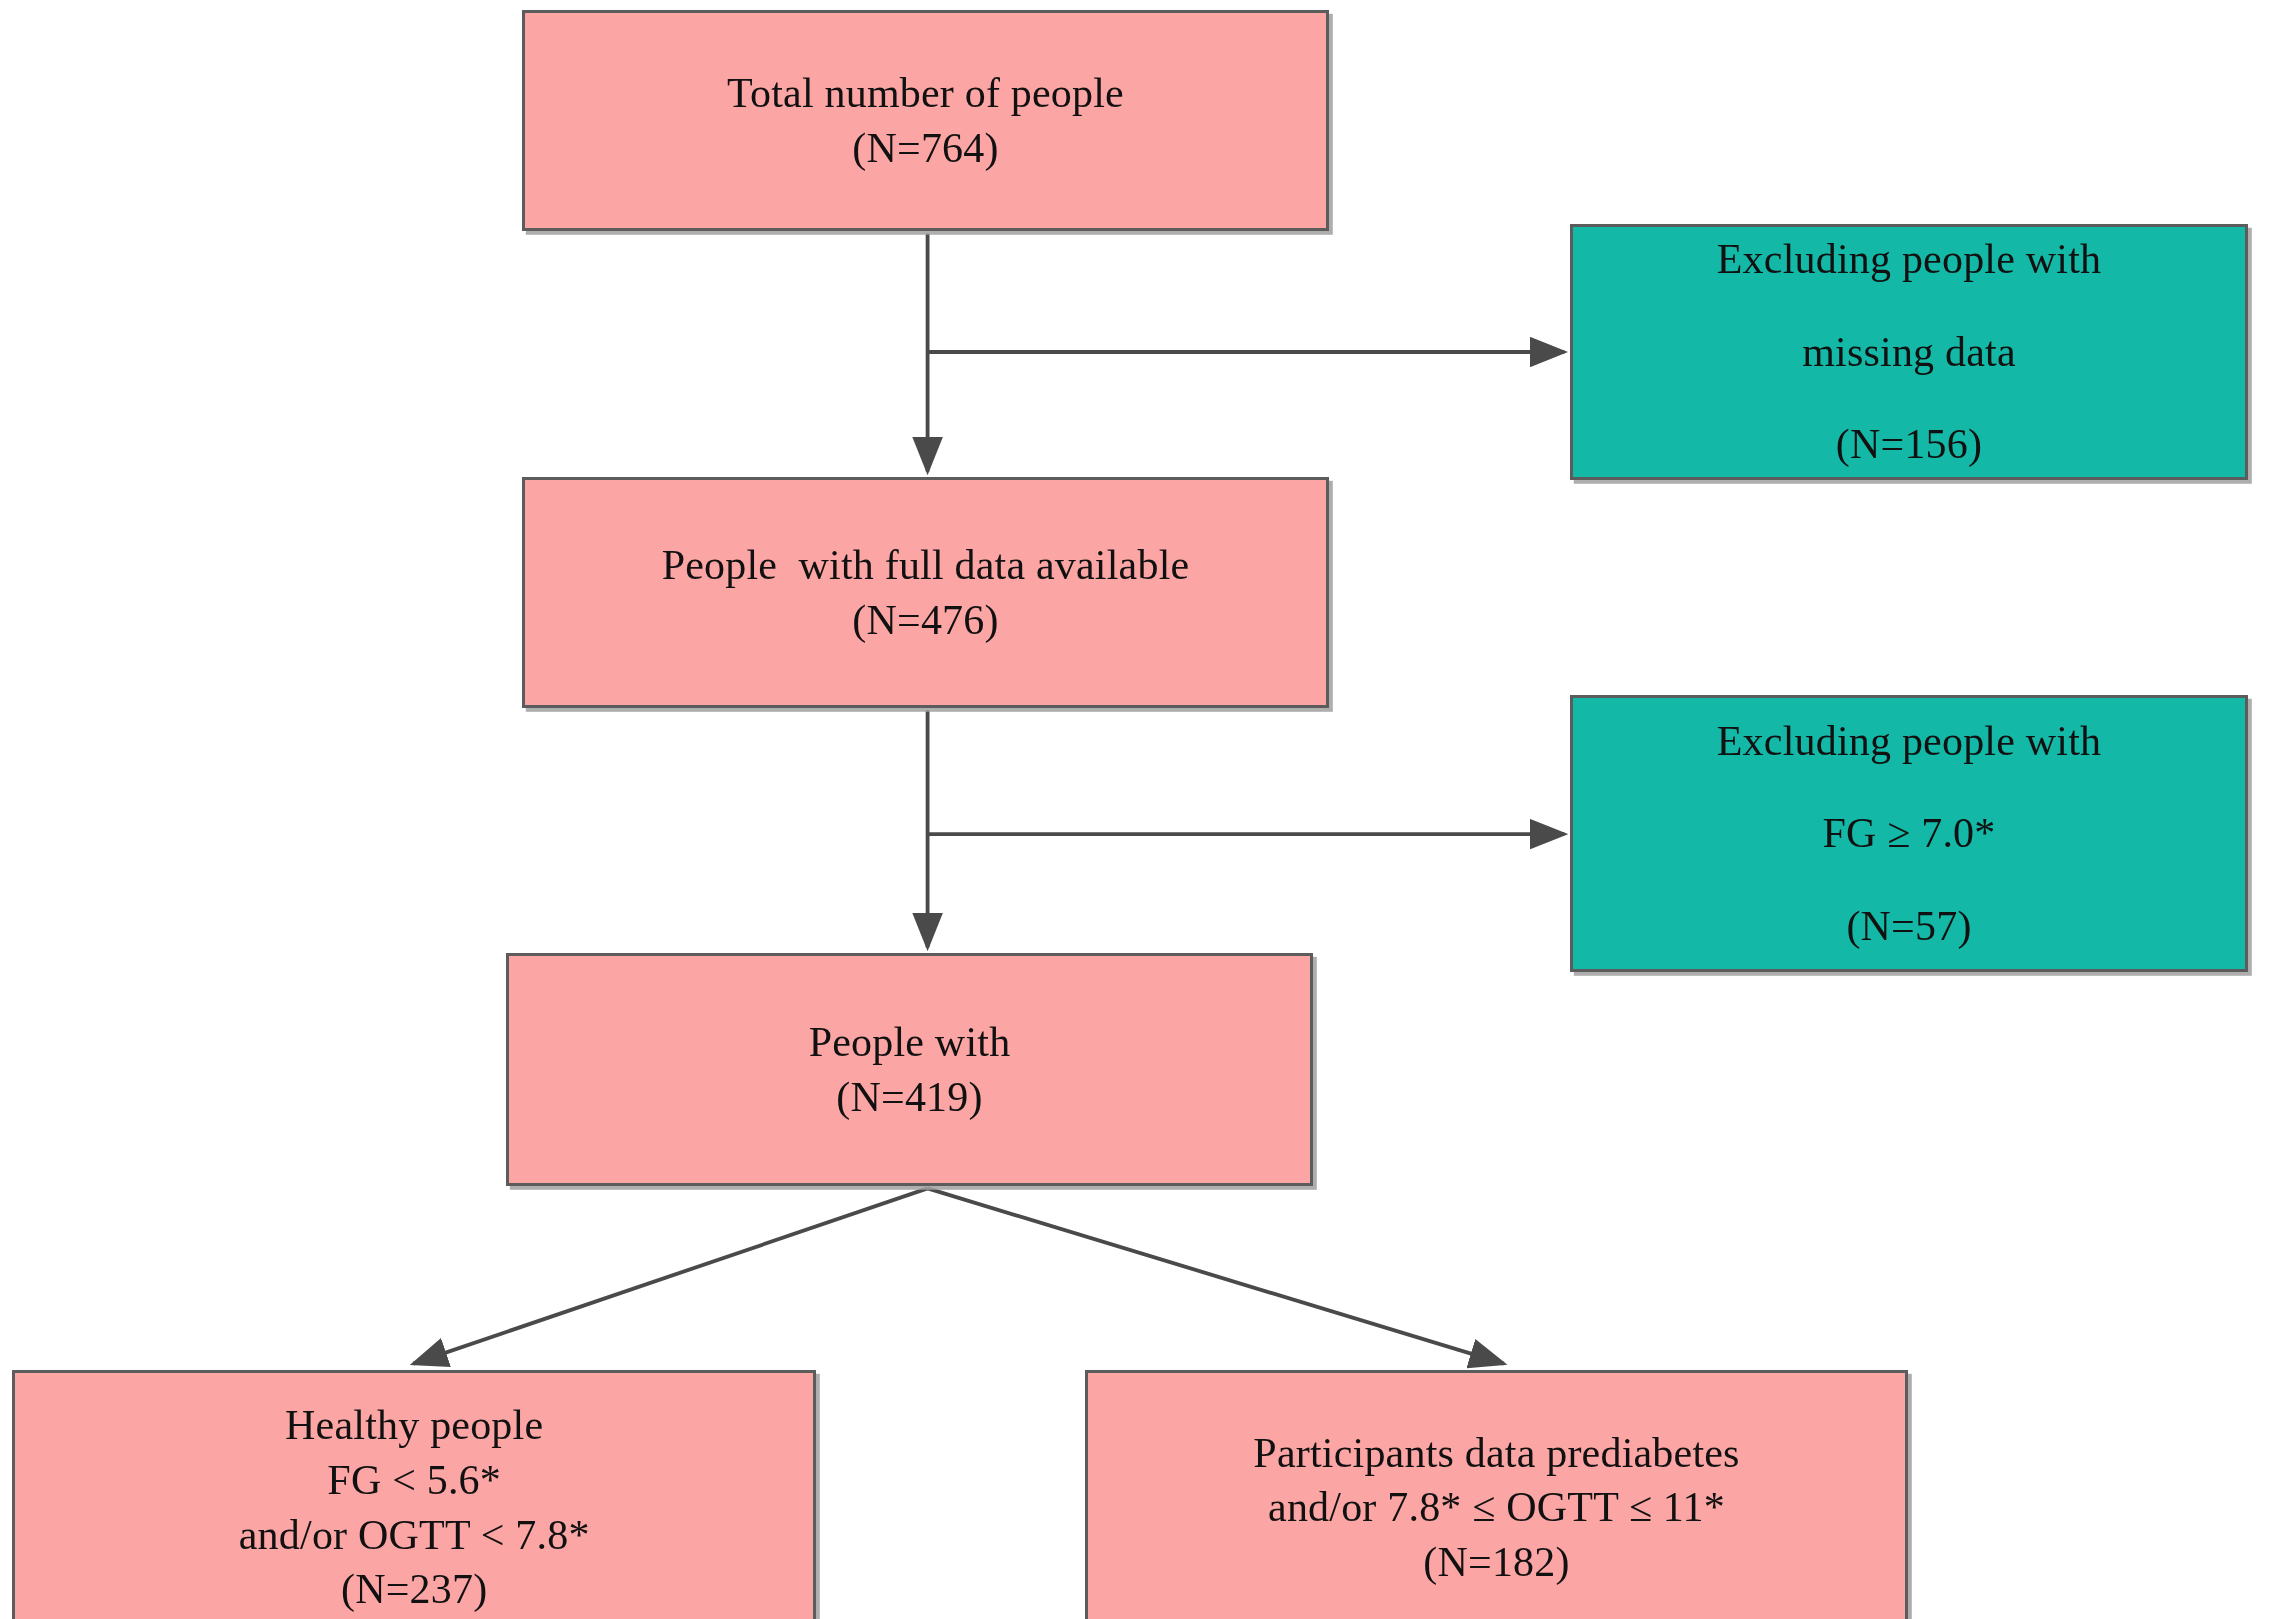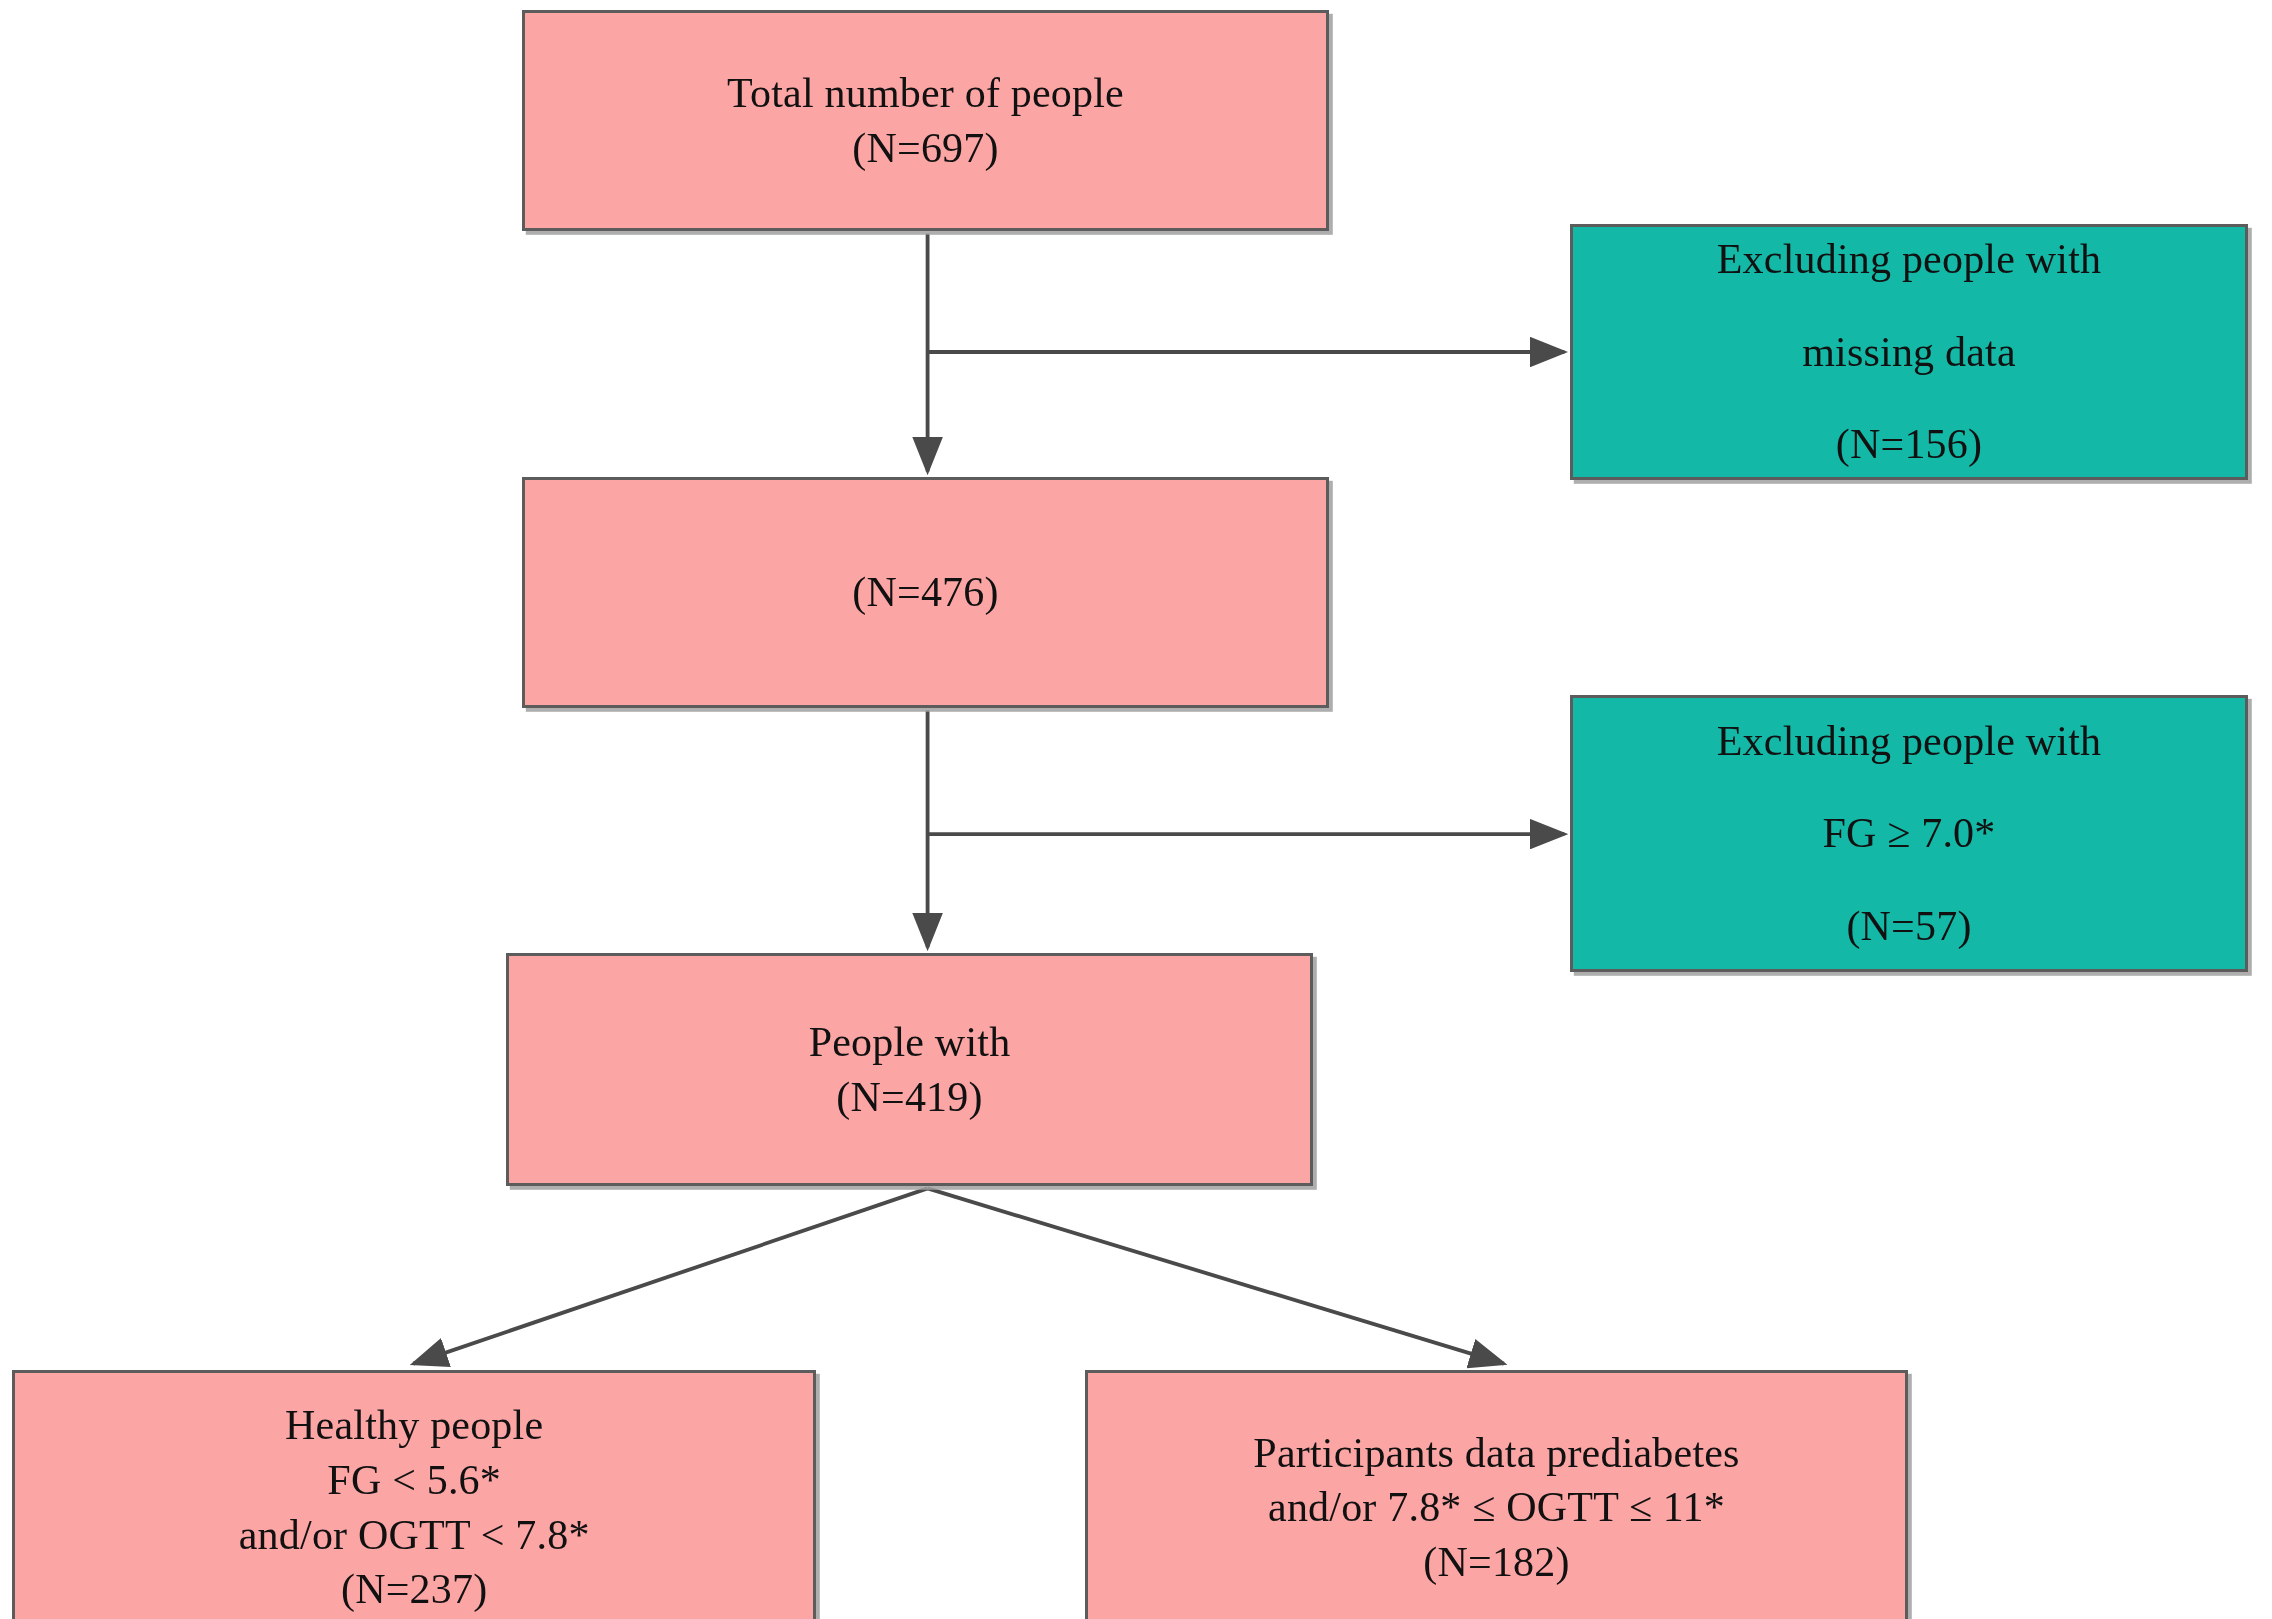--- a/index.html
+++ b/index.html
@@ -71,30 +71,31 @@
 
     <line x1="1212" y1="1090" x2="2044" y2="1090" stroke="#4a4a4a" stroke-width="5" marker-end="url(#arrowhead)"></line>
 
     <line x1="1212" y1="1553" x2="540" y2="1782" stroke="#4a4a4a" stroke-width="5" marker-end="url(#arrowhead)"></line>
 
     <line x1="1212" y1="1553" x2="1965" y2="1782" stroke="#4a4a4a" stroke-width="5" marker-end="url(#arrowhead)"></line>
   </svg>
 
   <div class="node gray" id="node-total">
     <span class="line">Total number of people</span>
-    <span class="line">(N=697)</span>
+    <span class="line">(N=764)</span>
   </div>
 
   <div class="node teal" id="node-excl-1">
     <span class="line">Excluding people with</span>
     <span class="line">missing data</span>
     <span class="line">(N=156)</span>
   </div>
 
   <div class="node gray" id="node-full-data">
+    <span class="line">People  with full data available</span>
     <span class="line">(N=476)</span>
   </div>
 
   <div class="node teal" id="node-excl-2">
     <span class="line">Excluding people with</span>
     <span class="line">FG ≥ 7.0*</span>
     <span class="line">(N=57)</span>
   </div>
 
   <div class="node gray" id="node-eligible">

